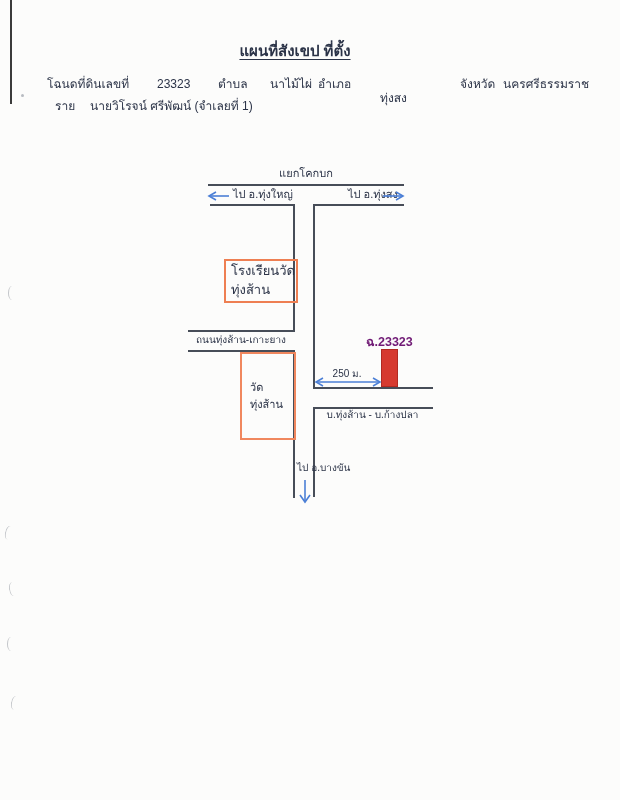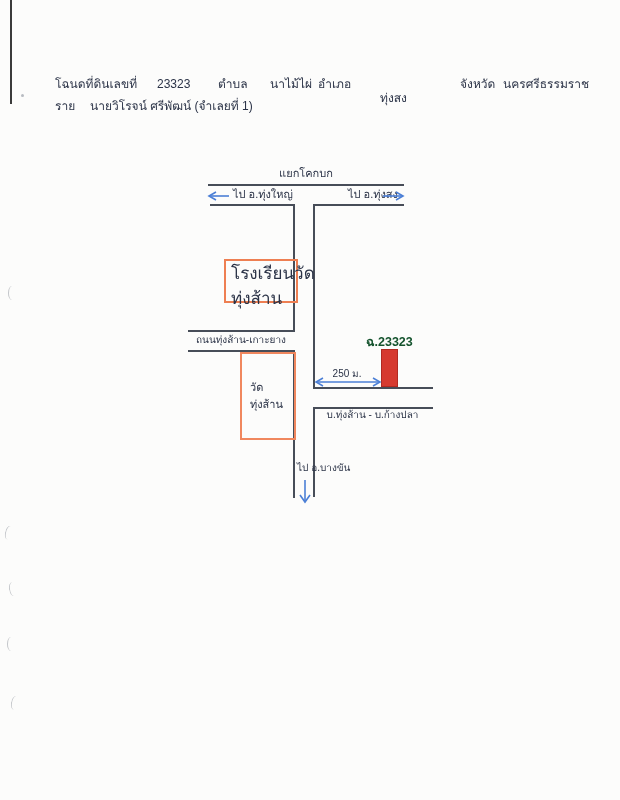--- a/index.html
+++ b/index.html
@@ -18,53 +18,54 @@
     text-decoration:underline;text-underline-offset:3px;
     color:var(--text,#2b3347);
   }
   .hline{position:absolute;height:2px;background:var(--line,#474d58);}
   .vline{position:absolute;width:2px;background:var(--line,#474d58);}
   .box{position:absolute;background:transparent;}
   .school-box{
     left:224px;top:259px;width:70px;height:40px;
     border:2px solid var(--school-box-border,#ee7f52);
   }
-  .school-text{position:absolute;left:231px;top:262px;font-size:17px;line-height:1.45;}
+  .school-text{position:absolute;left:231px;top:262px;font-size:13px;line-height:1.45;}
   .temple-box{
     left:240px;top:352px;width:52px;height:84px;
     border:2px solid var(--temple-box-border,#f0875e);
   }
   .temple-text{position:absolute;left:250px;top:379px;font-size:11px;line-height:1.5;}
   .parcel{
     position:absolute;left:381px;top:349px;width:17px;height:38px;
     background:var(--parcel-red,#d63a30);border:1px solid #b02a22;box-sizing:border-box;
   }
-  .parcel-label{position:absolute;left:366px;top:332px;font-size:12.5px;font-weight:bold;color:#14532d;white-space:nowrap;}
+  .parcel-label{position:absolute;left:366px;top:332px;font-size:12.5px;font-weight:bold;color:#701a75;white-space:nowrap;}
   .ctr{text-align:center;}
   svg.arrow{position:absolute;color:var(--arrow-blue,#4b7fd6);}
   
   .edge-line{position:absolute;left:10px;top:0;width:2px;height:104px;background:#262626;opacity:.9;}
   .arc{position:absolute;width:7px;height:14px;border-left:1.5px solid #8a8f98;border-radius:50%;opacity:.5;}
   .speck{position:absolute;width:3px;height:3px;background:#9aa0a8;border-radius:50%;opacity:.7;}
 </style>
 </head>
 <body>
 
 <div class="page">
 
   <div class="edge-line"></div>
   <div class="speck" style="left:21px;top:94px;"></div>
   <div class="arc" style="left:8px;top:286px;"></div>
   <div class="arc" style="left:5px;top:526px;transform:rotate(12deg);"></div>
   <div class="arc" style="left:9px;top:582px;transform:rotate(-8deg);"></div>
   <div class="arc" style="left:7px;top:637px;"></div>
   <div class="arc" style="left:11px;top:696px;transform:rotate(10deg);"></div>
 
+  <div class="title">แผนที่สังเขป ที่ตั้ง</div>
 
-  <span class="t" style="left:55px;top:77px;">โฉนดที่ดินเลขที่</span>
+  <span class="t" style="left:47px;top:77px;">โฉนดที่ดินเลขที่</span>
   <span class="t" style="left:157px;top:77px;">23323</span>
   <span class="t" style="left:218px;top:77px;">ตำบล</span>
   <span class="t" style="left:270px;top:77px;">นาไม้ไผ่</span>
   <span class="t" style="left:318px;top:77px;">อำเภอ</span>
   <span class="t" style="left:380px;top:91px;">ทุ่งสง</span>
   <span class="t" style="left:460px;top:77px;">จังหวัด</span>
   <span class="t" style="left:503px;top:77px;">นครศรีธรรมราช</span>
 
   <span class="t" style="left:55px;top:99px;">ราย</span>
   <span class="t" style="left:90px;top:99px;">นายวิโรจน์ ศรีพัฒน์ (จำเลยที่ 1)</span>

